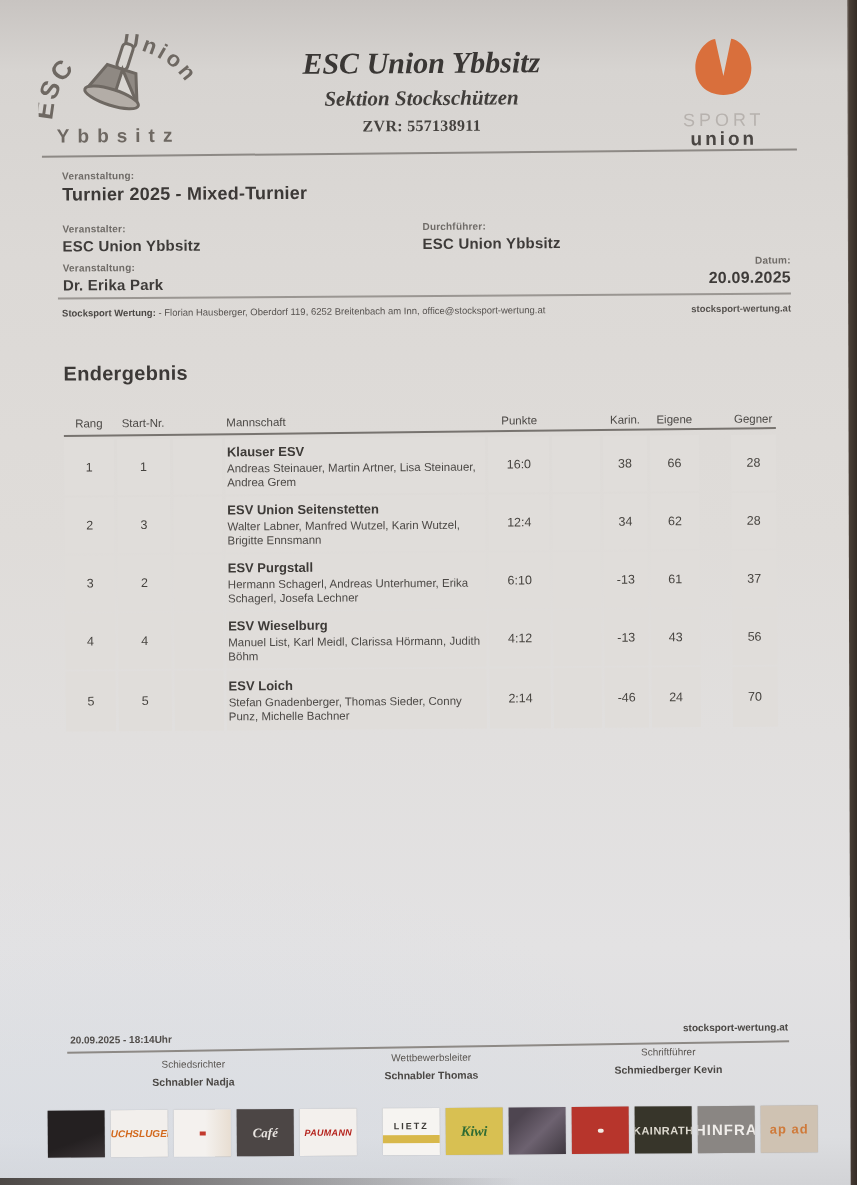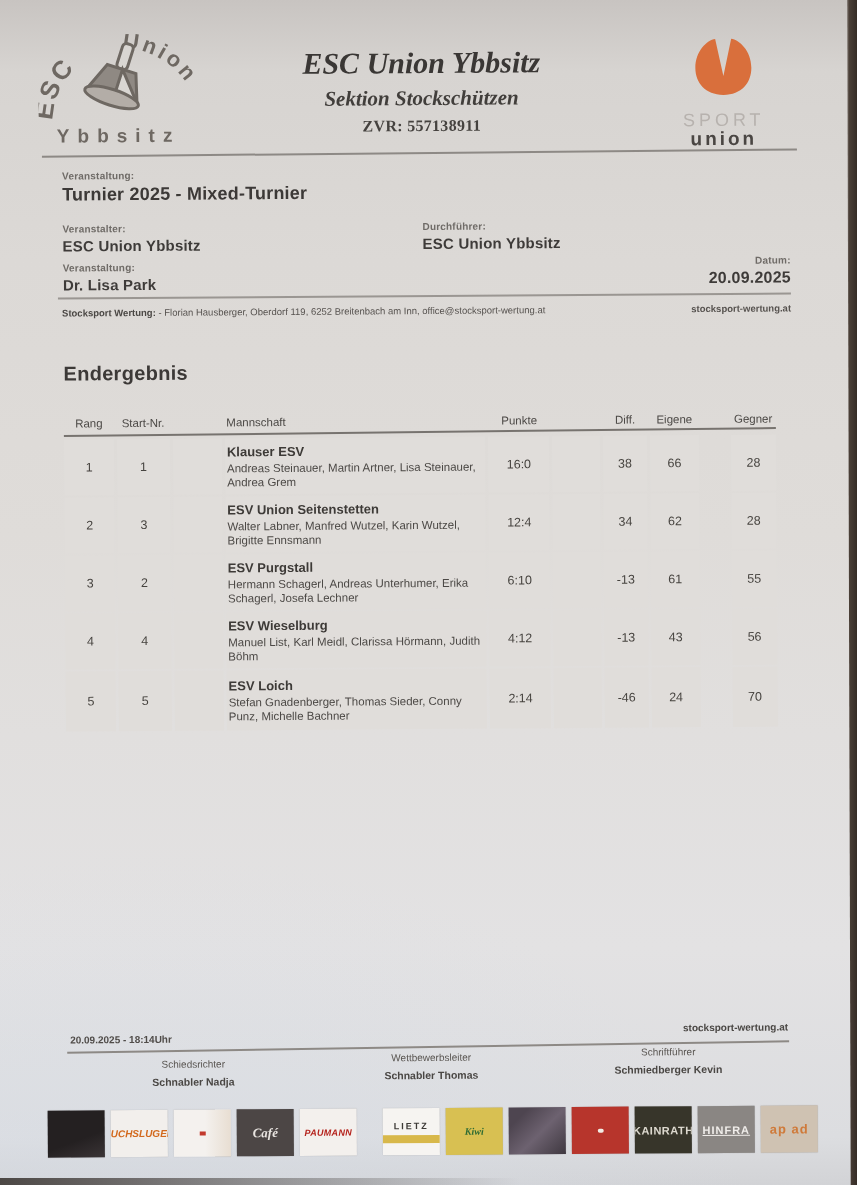--- a/index.html
+++ b/index.html
@@ -66,26 +66,26 @@
   .sp{width:57px;height:47px;display:flex;align-items:center;justify-content:center;overflow:hidden;
       font-size:10px;font-weight:bold;text-align:center;box-shadow:0 0 1px rgba(0,0,0,.25);}
   .sp-1{background:linear-gradient(160deg,#242021 60%,#3a3436 100%);color:#ddd;font-family:"Liberation Serif",serif;font-style:italic;}
   .sp-2{background:#f2efec;color:#d2691e;font-style:italic;}
   .sp-3{background:linear-gradient(90deg,#f4f1ee 55%,#e8ded2 100%);color:#c23a2d;}
   .sp-3 .chip{background:#c23a2d;color:#fff;padding:2px 3px;font-size:7px;}
   .sp-4{background:#4c4645;color:#e8e4e0;font-family:"Liberation Serif",serif;font-style:italic;font-size:13px;}
   .sp-5{background:#f3f0ed;color:#b5231d;font-style:italic;font-size:9px;letter-spacing:.3px;}
   .sp-6{background:#f6f4f1;color:#3d3a37;flex-direction:column;font-size:9px;letter-spacing:2px;margin-left:20px;}
   .sp-6 .band{width:100%;height:8px;background:#d8b84a;margin-top:4px;}
-  .sp-7{background:#d8c052;color:#2e6b33;font-family:"Liberation Serif",serif;font-style:italic;font-size:10px;}
+  .sp-7{background:#d8c052;color:#2e6b33;font-family:"Liberation Serif",serif;font-style:italic;font-size:14px;}
   .sp-8{background:linear-gradient(135deg,#4e4550 20%,#6d6270 55%,#3f3840 100%);color:#cfc8d0;}
   .sp-9{background:#b7352c;color:#fff;}
   .sp-9 .burst{background:#f1ece5;color:#b7352c;padding:2px 3px;border-radius:6px;font-size:7px;}
   .sp-10{background:#37352a;color:#ddd9cf;flex-direction:column;font-size:11px;letter-spacing:.5px;}
-  .sp-11{background:#8a8683;color:#f0edea;font-size:11px;letter-spacing:1px;text-decoration:underline;}
+  .sp-11{background:#8a8683;color:#f0edea;font-size:15px;letter-spacing:1px;}
   .sp-12{background:#cfc2b2;color:#cf7a3a;font-size:13px;letter-spacing:1px;font-weight:bold;}
   svg text{font-family:"Liberation Sans",sans-serif;}
 </style>
 </head>
 <body>
 
 <div class="paper">
   <div class="tilt">
 
     <div class="club-logo">
@@ -130,42 +130,42 @@
     <div class="abs lbl" style="left:65px;top:168px">Veranstaltung:</div>
     <div class="abs meta-big" style="left:65px;top:182px">Turnier 2025 - Mixed-Turnier</div>
 
     <div class="abs lbl" style="left:65px;top:221px">Veranstalter:</div>
     <div class="abs meta-val" style="left:65px;top:235px">ESC Union Ybbsitz</div>
 
     <div class="abs lbl" style="left:425px;top:221px">Durchführer:</div>
     <div class="abs meta-val" style="left:425px;top:235px">ESC Union Ybbsitz</div>
 
     <div class="abs lbl" style="left:65px;top:260px">Veranstaltung:</div>
-    <div class="abs meta-val" style="left:65px;top:274px">Dr. Lisa Park</div>
+    <div class="abs meta-val" style="left:65px;top:274px">Dr. Erika Park</div>
 
     <div class="abs lbl" style="right:64px;top:257px;text-align:right">Datum:</div>
     <div class="abs meta-val" style="right:64px;top:271px;font-size:16px;text-align:left">20.09.2025</div>
 
     <div class="hr hr2"></div>
 
     <div class="wertung">
       <b>Stocksport Wertung:</b><span> - Florian Hausberger, Oberdorf 119, 6252 Breitenbach am Inn, office@stocksport-wertung.at</span>
       <span class="right">stocksport-wertung.at</span>
     </div>
 
     <div class="h-endergebnis">Endergebnis</div>
 
     <div class="thead">
       <div class="c c-rang">Rang</div>
       <div class="c c-snr">Start-Nr.</div>
       <div class="c c-sp1"></div>
       <div class="c c-team">Mannschaft</div>
       <div class="c c-pkt">Punkte</div>
       <div class="c c-sp2"></div>
-      <div class="c c-diff">Diff.</div>
+      <div class="c c-diff">Karin.</div>
       <div class="c c-eig">Eigene</div>
       <div class="c c-geg">Gegner</div>
     </div>
     <div class="hr hr-th"></div>
 
     <div class="tbody">
 
       <div class="trow">
         <div class="cell c-rang">1</div>
         <div class="cell c-snr">1</div>
@@ -201,21 +201,21 @@
         <div class="cell c-snr">2</div>
         <div class="cell c-sp1"></div>
         <div class="cell c-team">
           <div class="team-name">ESV Purgstall</div>
           <div class="team-players">Hermann Schagerl, Andreas Unterhumer, Erika Schagerl, Josefa Lechner</div>
         </div>
         <div class="cell c-pkt">6:10</div>
         <div class="cell c-sp2"></div>
         <div class="cell c-diff">-13</div>
         <div class="cell c-eig">61</div>
-        <div class="cell c-geg">55</div>
+        <div class="cell c-geg">37</div>
       </div>
 
       <div class="trow">
         <div class="cell c-rang">4</div>
         <div class="cell c-snr">4</div>
         <div class="cell c-sp1"></div>
         <div class="cell c-team">
           <div class="team-name">ESV Wieselburg</div>
           <div class="team-players">Manuel List, Karl Meidl, Clarissa Hörmann, Judith Böhm</div>
         </div>

